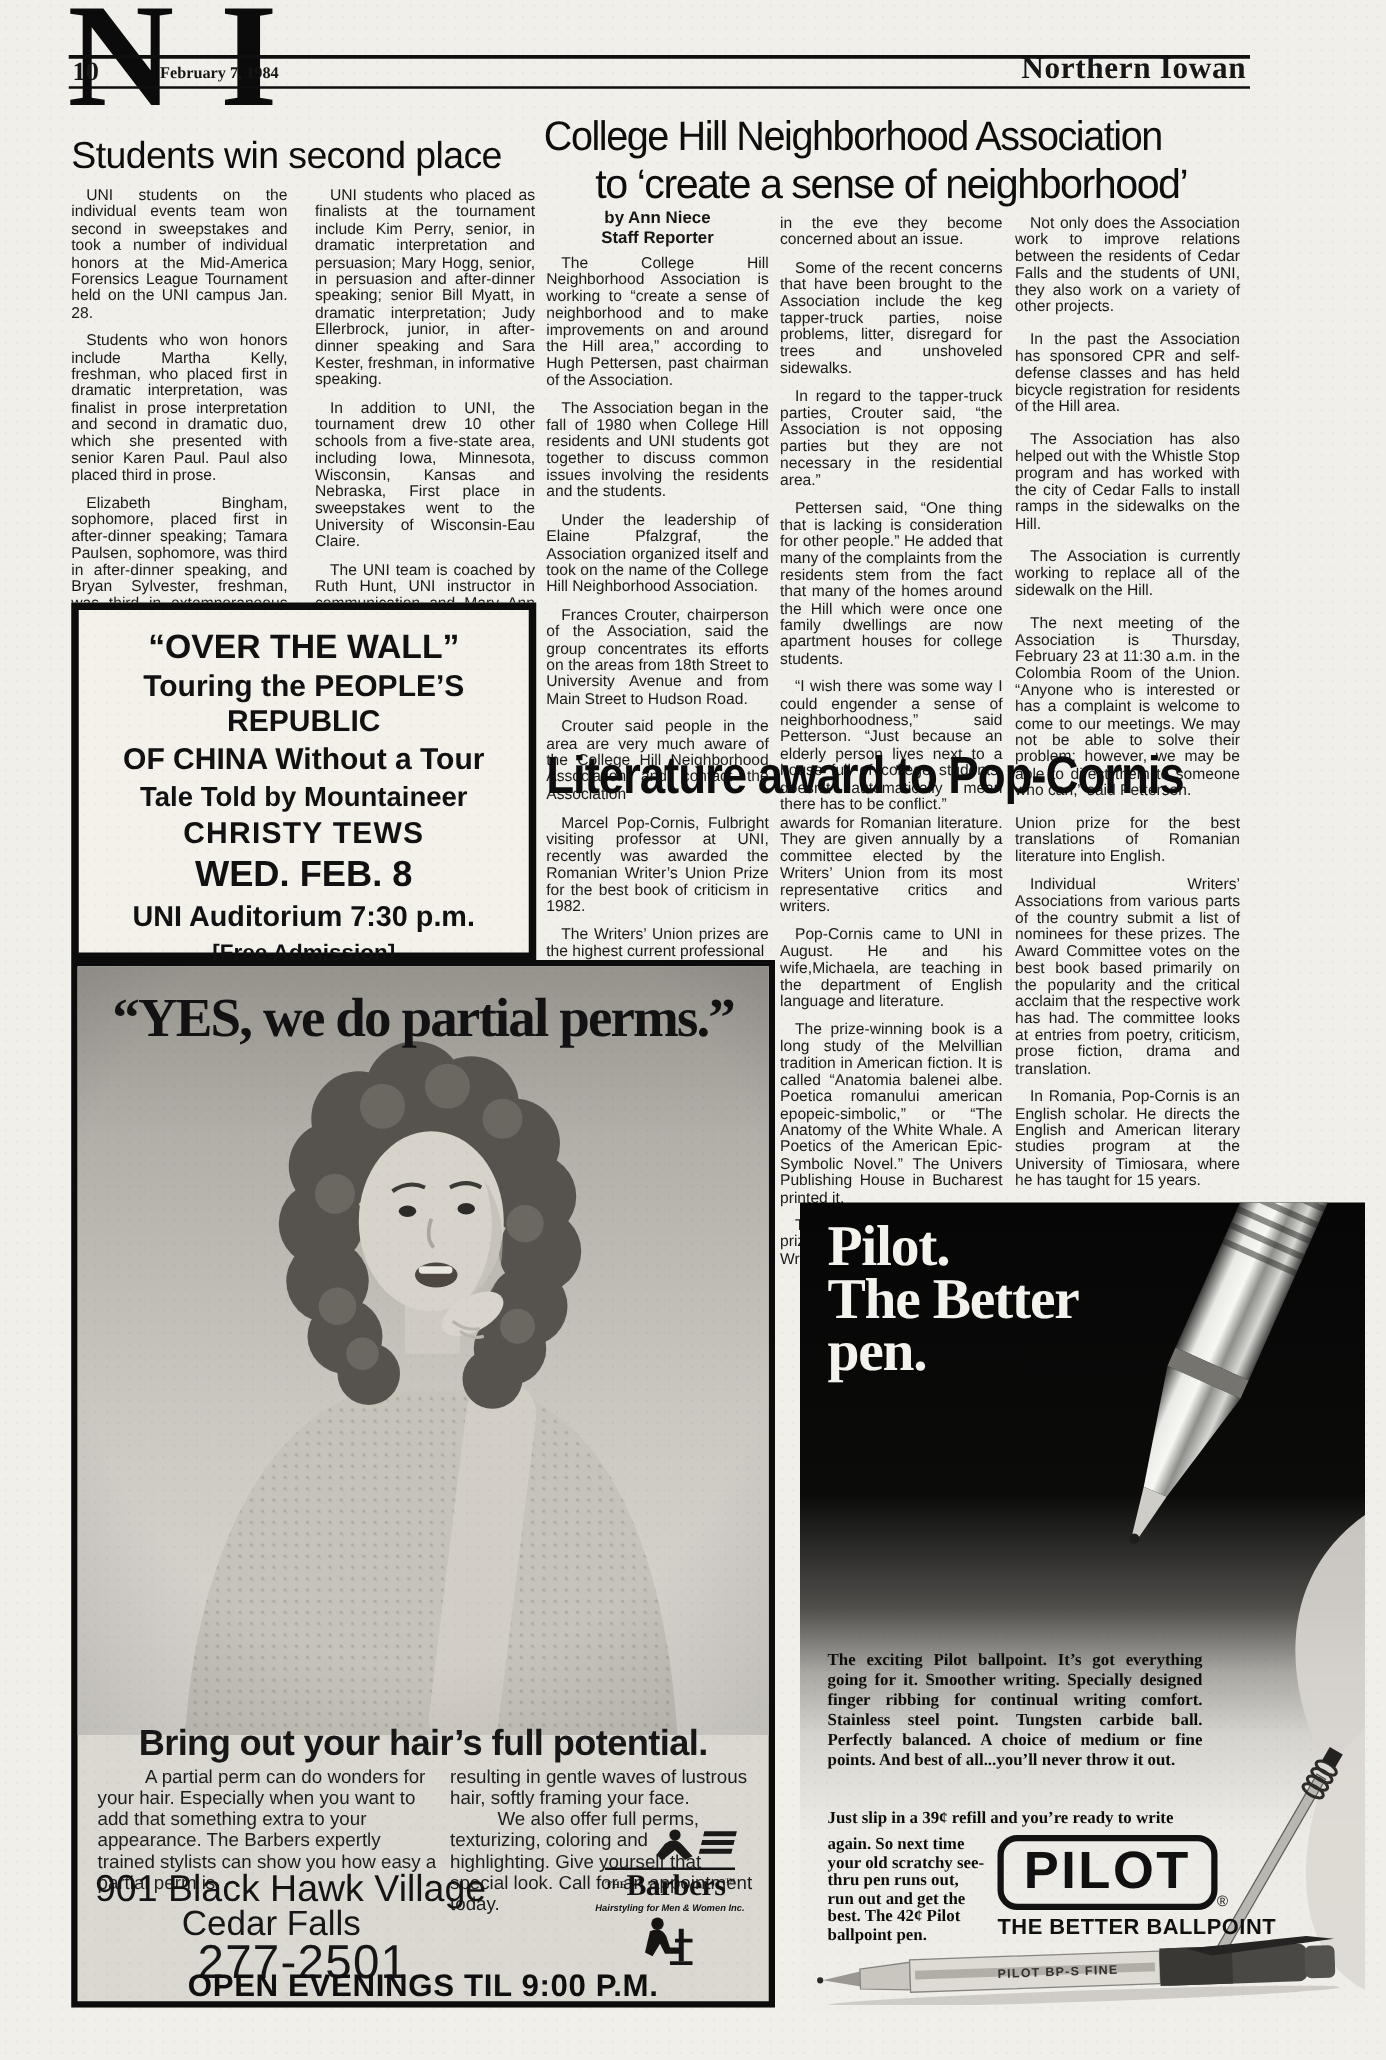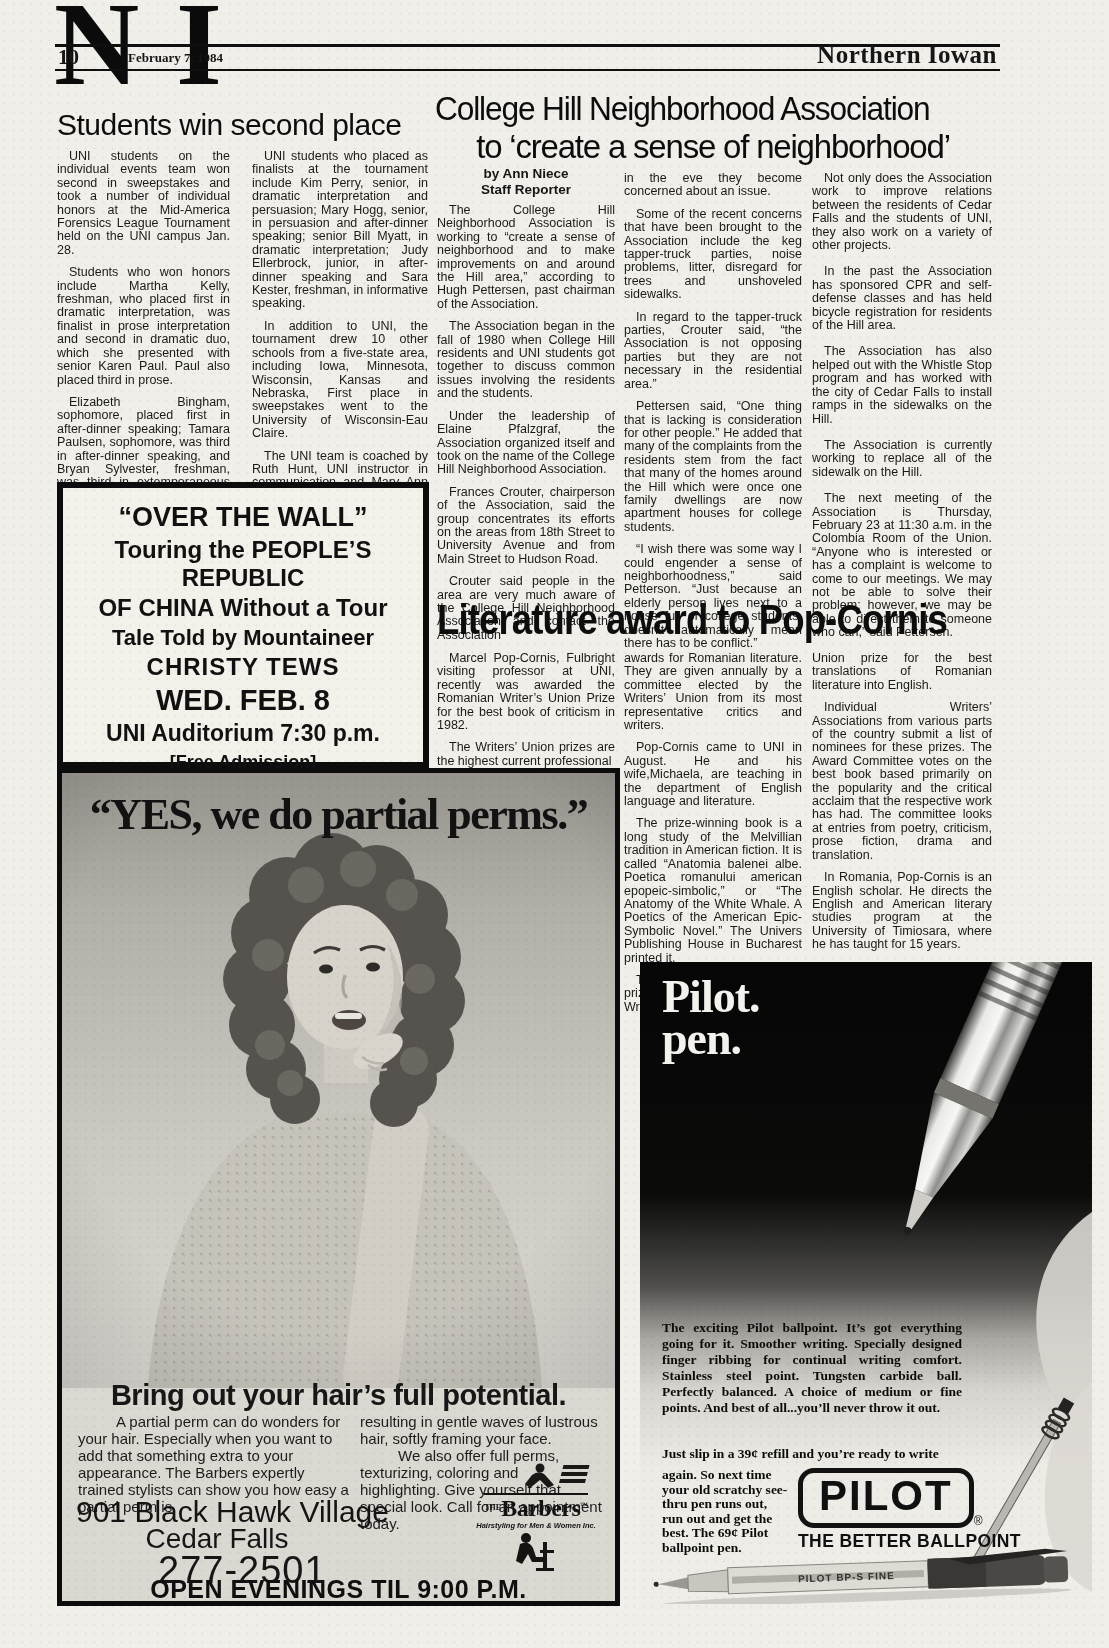--- a/index.html
+++ b/index.html
@@ -316,25 +316,26 @@
           <ellipse cx="70" cy="22" rx="9" ry="4"></ellipse>
             <ellipse cx="70" cy="29" rx="9" ry="4"></ellipse>
           <ellipse cx="70" cy="36" rx="9" ry="4"></ellipse>
             <ellipse cx="70" cy="43" rx="9" ry="4"></ellipse>
         </g>
         <rect x="64" y="6" width="12" height="12" fill="#232220"></rect>
       </g>
     </svg>
     <div class="pilot-headline">
         <p>Pilot.</p>
+        <p>The Better</p>
         <p>pen.</p>
       </div>
     <div class="pilot-body">The exciting Pilot ballpoint. It’s got everything going for it. Smoother writing. Specially designed finger ribbing for continual writing comfort. Stainless steel point. Tungsten carbide ball. Perfectly balanced. A choice of medium or fine points. And best of all...you’ll never throw it out.</div>
     <div class="pilot-body2-intro">Just slip in a 39¢ refill and you’re ready to write</div>
-    <div class="pilot-wrap">again. So next time your old scratchy see-thru pen runs out, run out and get the best. The 69¢ Pilot ballpoint pen.</div>
+    <div class="pilot-wrap">again. So next time your old scratchy see-thru pen runs out, run out and get the best. The 42¢ Pilot ballpoint pen.</div>
     <div class="pilot-logo">
       <span class="pilot-logo-box">PILOT</span><span class="pilot-logo-reg">®</span>
       <div class="pilot-logo-tag">THE BETTER BALLPOINT</div>
     </div>
     <svg class="pen-bottom" viewBox="0 0 436 56">
       <g transform="rotate(-2 218 28)">
         <ellipse cx="218" cy="49" rx="205" ry="4.5" fill="#b4b1ab" opacity="0.55"></ellipse>
         <circle cx="8" cy="29" r="2.5" fill="#2c2a28"></circle>
         <polygon points="10,29 40,23 40,35" fill="#9b9893"></polygon>
         <polygon points="40,21 80,17 80,39 40,37" fill="#c9c6c0" stroke="#87847f" stroke-width="1"></polygon>

